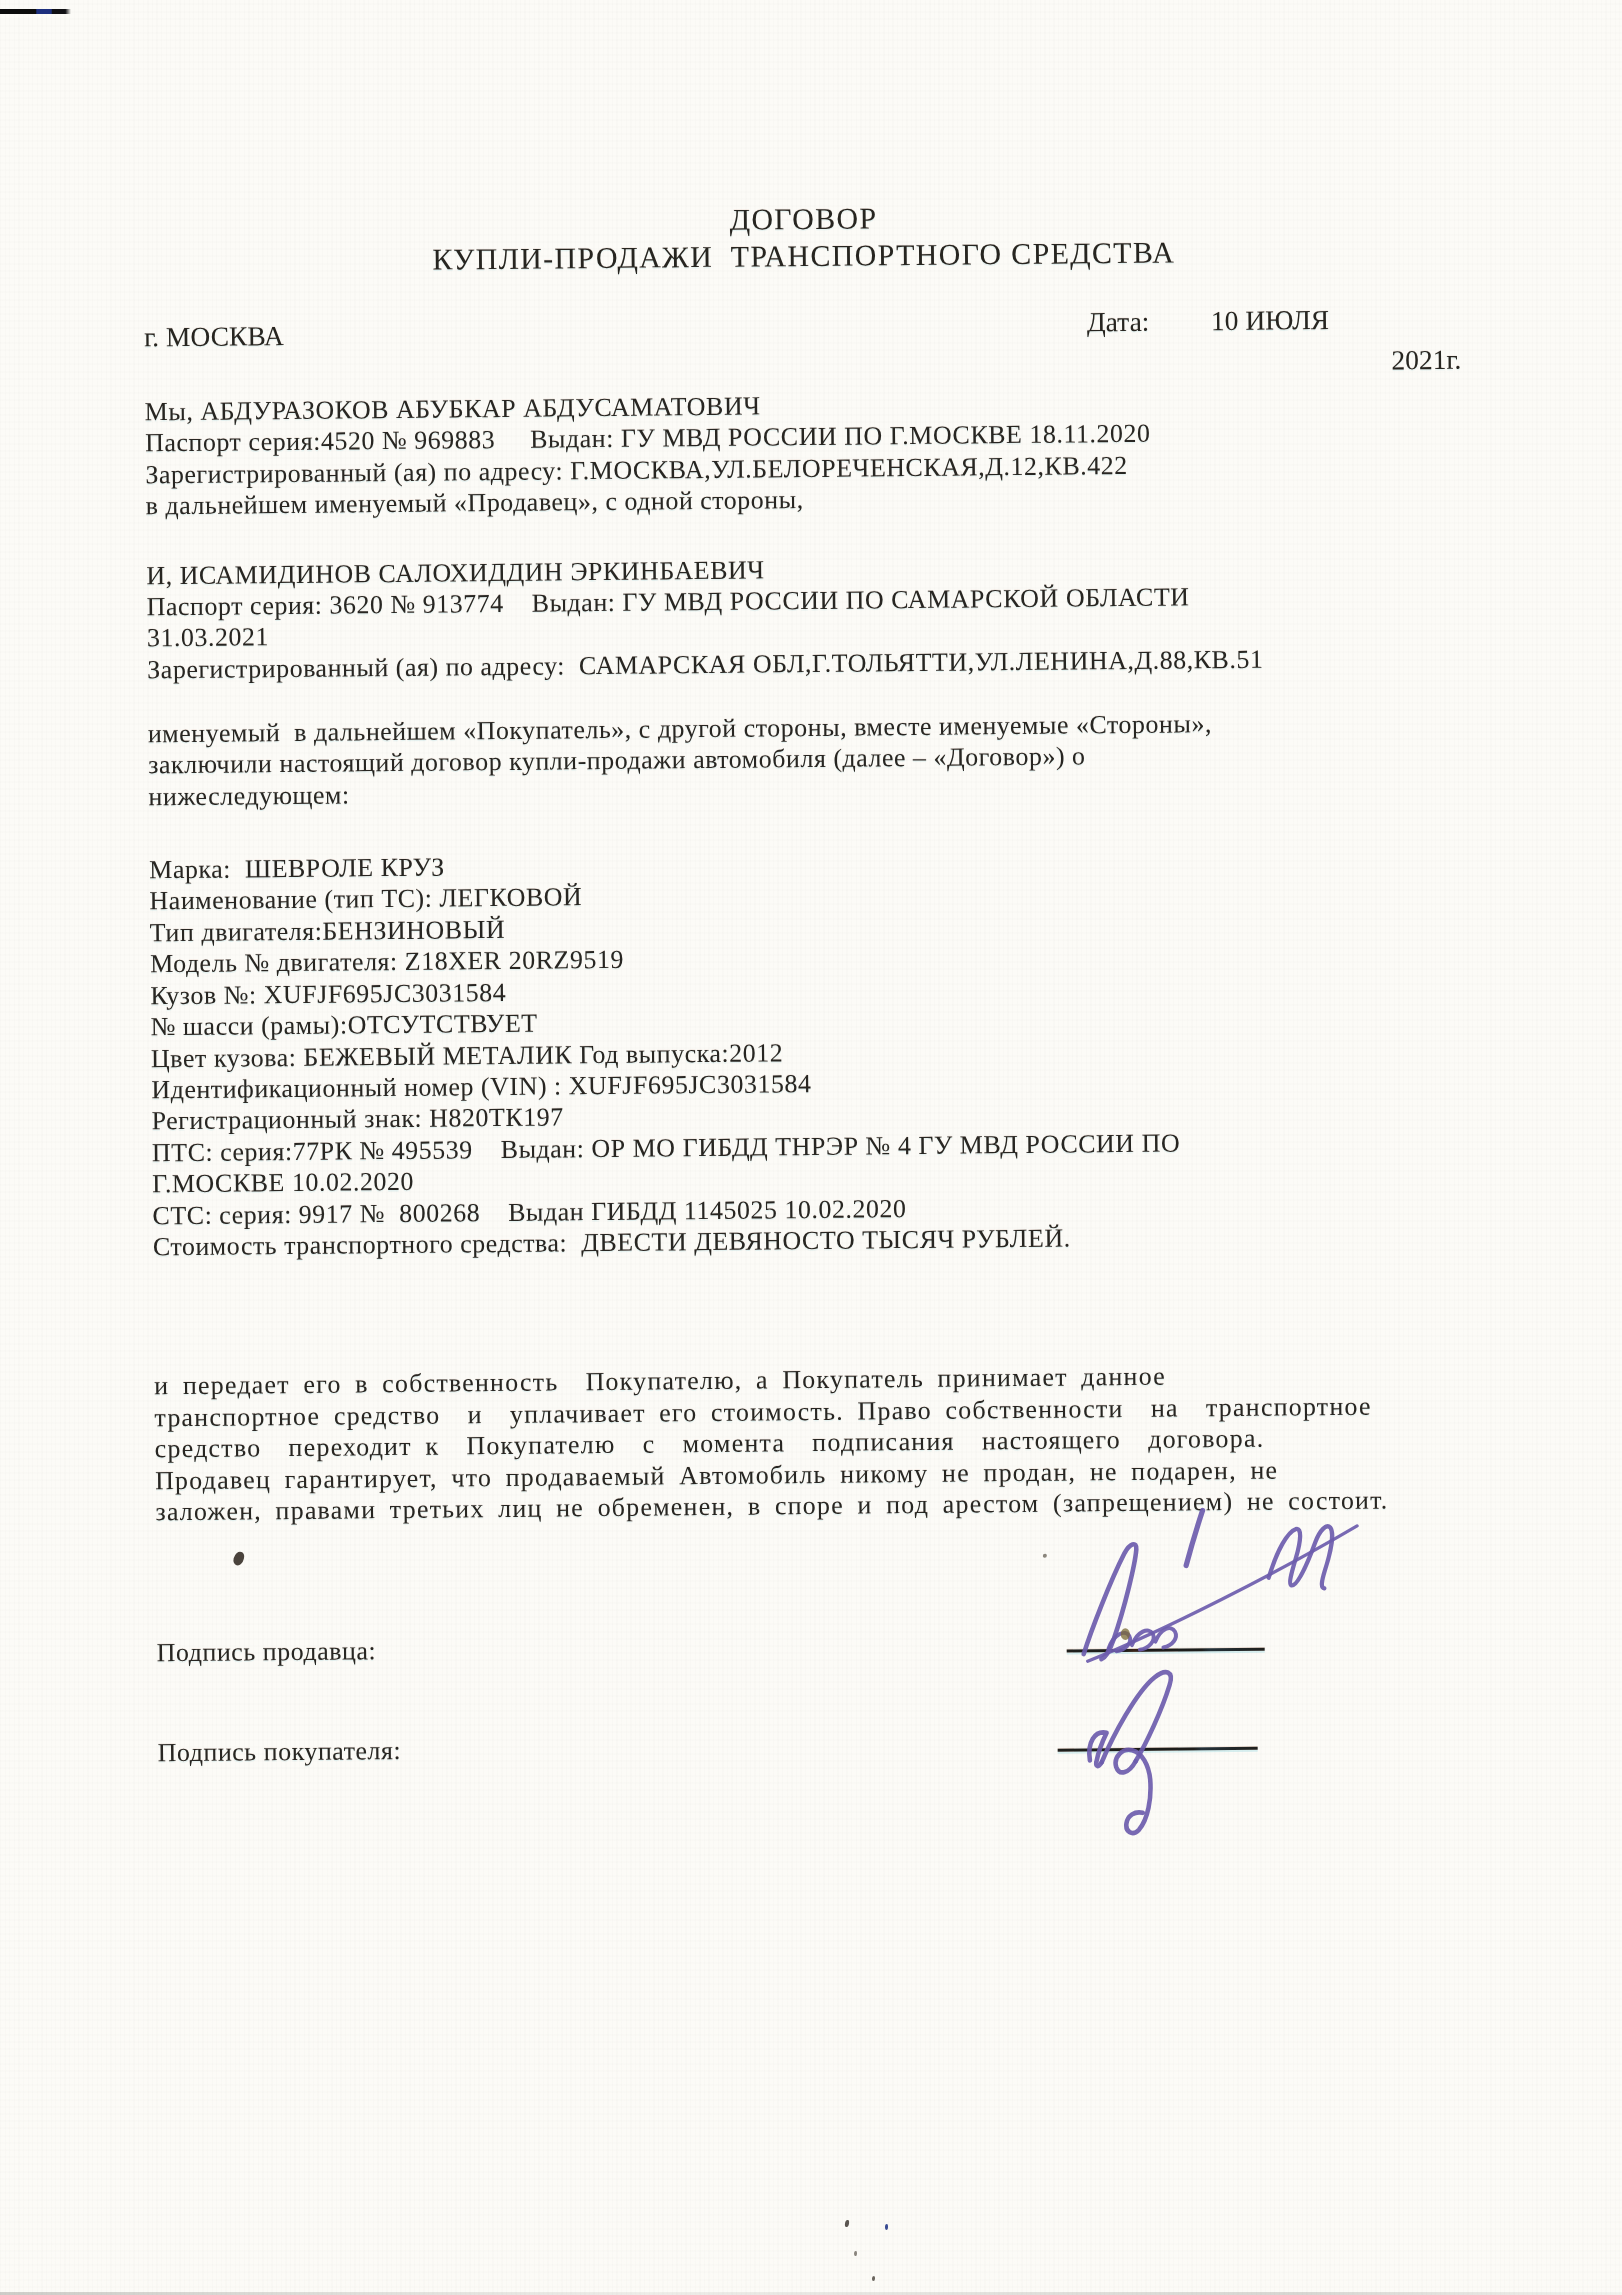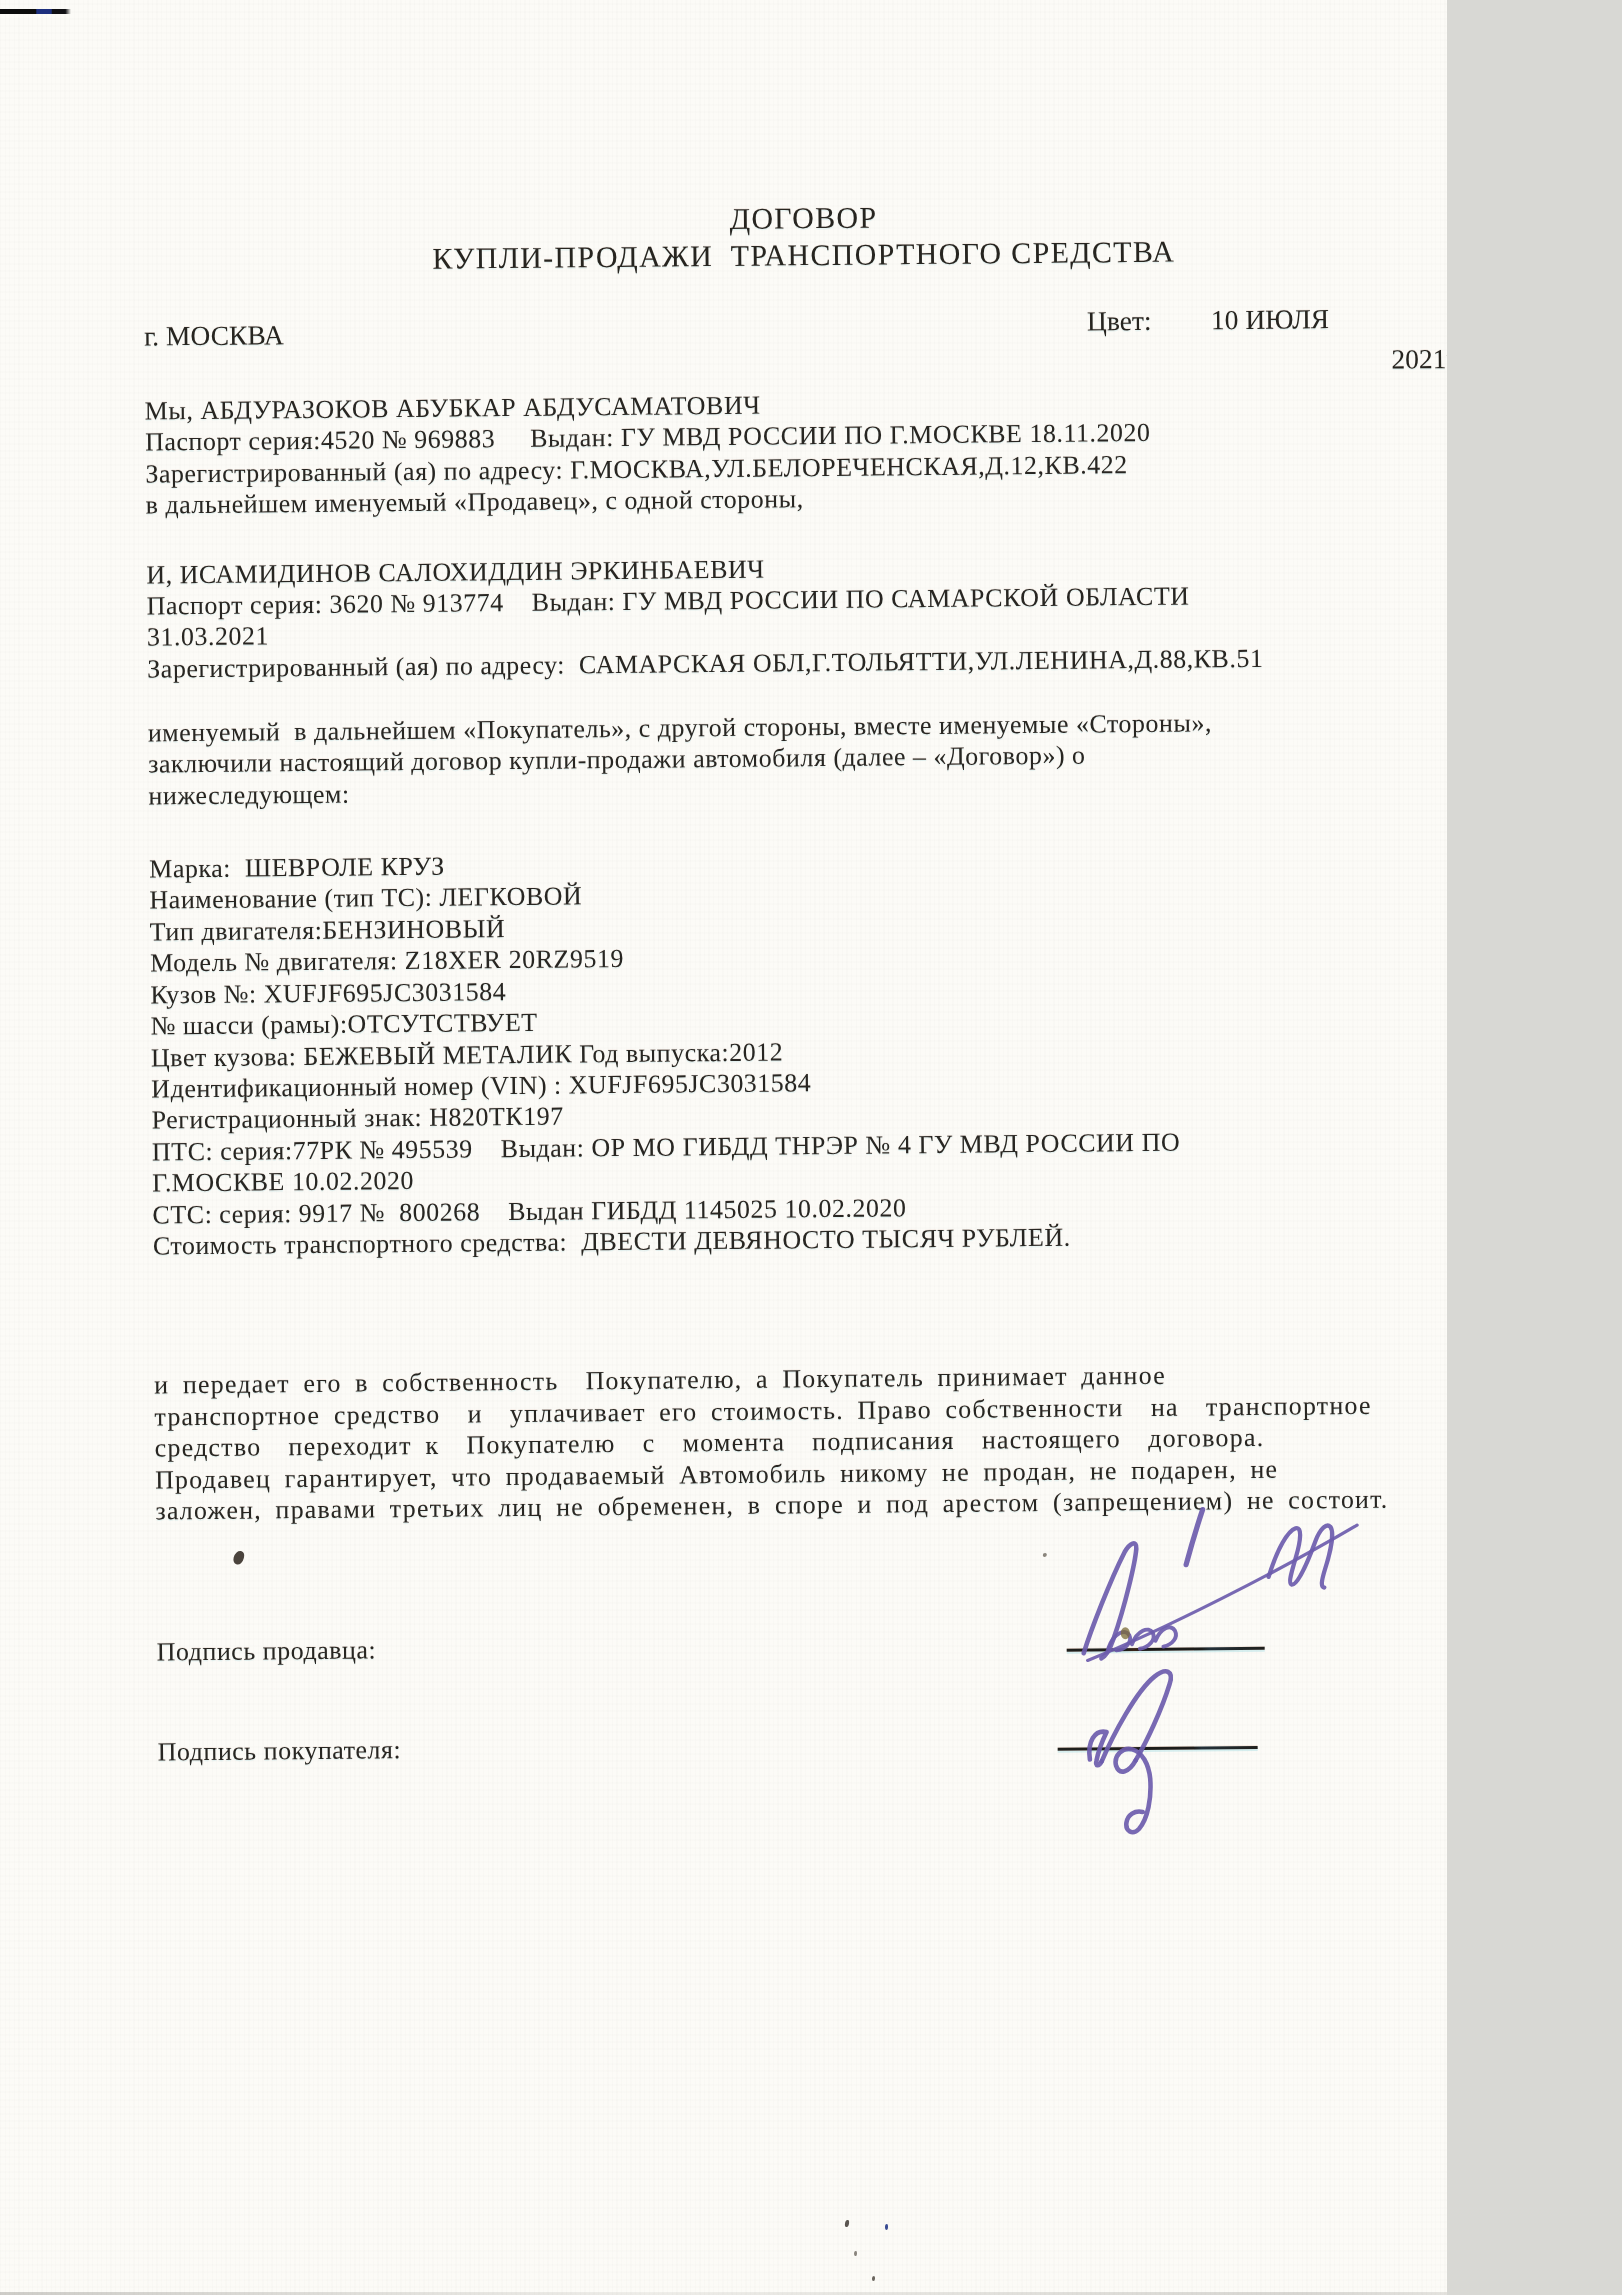--- a/index.html
+++ b/index.html
@@ -1,17 +1,17 @@
 <!DOCTYPE html>
 <html style="font-size:10.5px"><head>
 <meta charset="utf-8">
 <style>
   html,body { margin:0; padding:0; background:#d8d8d4; }
   .page {
-    position:relative; width:1447px; height:2295px;
+    position:relative; width:1622px; height:2295px;
     background:#fcfbf7; overflow:hidden;
     font-family:"Liberation Serif","DejaVu Serif",serif;
   }
   
   .page::before {
     content:""; position:absolute; inset:0; pointer-events:none;
     background:
       repeating-linear-gradient(90deg, rgba(70,70,62,0.016) 0 1.3px, rgba(0,0,0,0) 1.3px 4.6px),
       repeating-linear-gradient(0deg, rgba(70,70,62,0.010) 0 2px, rgba(0,0,0,0) 2px 7.2px);
   }
@@ -51,21 +51,21 @@
 
   <div class="artifact" style="left:0; top:8.5px; width:71px; height:5.2px;
               background:linear-gradient(90deg,#0c0c0c 0 50%, #1d2f7d 52% 72%, #101014 74% 92%, rgba(16,16,20,0) 100%);"></div>
 
   <div class="content">
 
     <div class="title" style="top:202px;">ДОГОВОР</div>
     <div class="title" style="top:239px;">КУПЛИ-ПРОДАЖИ  ТРАНСПОРТНОГО СРЕДСТВА</div>
 
     <div class="date-part" style="left:151px;  top:315px;">г. МОСКВА</div>
-    <div class="date-part" style="left:1094px; top:309px;">Цвет:</div>
+    <div class="date-part" style="left:1094px; top:309px;">Дата:</div>
     <div class="date-part" style="left:1218px; top:309px;">10 ИЮЛЯ</div>
     <div class="date-part" style="left:1398px; top:309px;margin-top:41px;">2021г.</div>
 
     <div class="line" style="top:390px;">Мы, АБДУРАЗОКОВ АБУБКАР АБДУСАМАТОВИЧ</div>
     <div class="line" style="top:421px;">Паспорт серия:4520 № 969883     Выдан: ГУ МВД РОССИИ ПО Г.МОСКВЕ 18.11.2020</div>
     <div class="line" style="top:453px;">Зарегистрированный (ая) по адресу: Г.МОСКВА,УЛ.БЕЛОРЕЧЕНСКАЯ,Д.12,КВ.422</div>
     <div class="line" style="top:484px;">в дальнейшем именуемый «Продавец», с одной стороны,</div>
 
     <div class="line" style="top:554px;">И, ИСАМИДИНОВ САЛОХИДДИН ЭРКИНБАЕВИЧ</div>
     <div class="line" style="top:585px;">Паспорт серия: 3620 № 913774    Выдан: ГУ МВД РОССИИ ПО САМАРСКОЙ ОБЛАСТИ</div>

